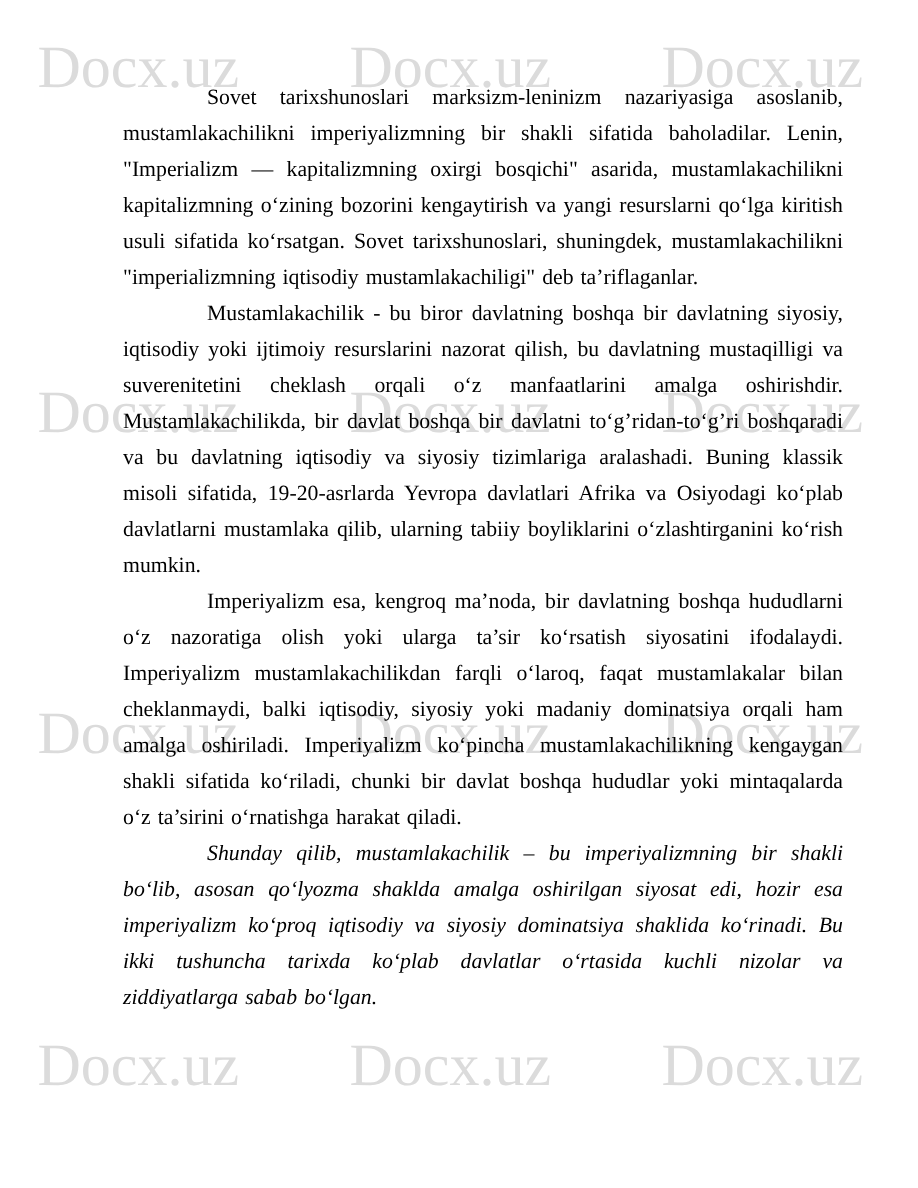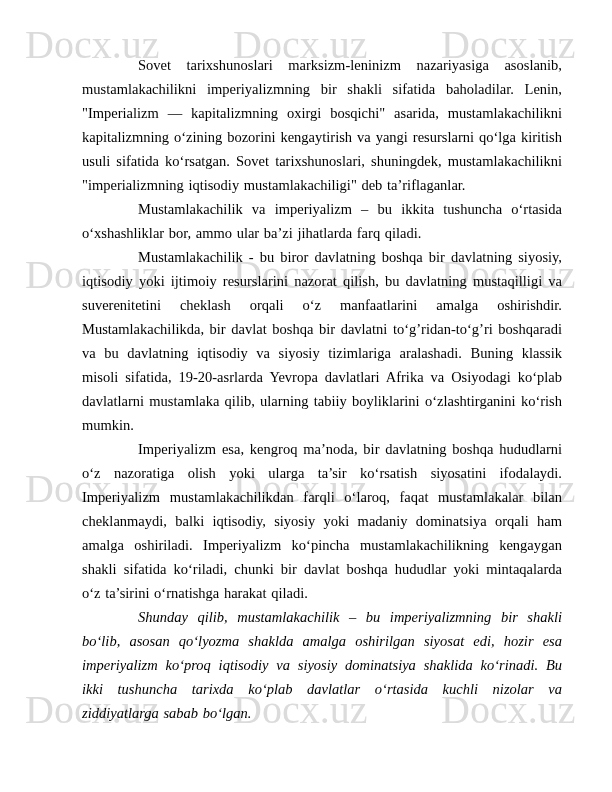--- a/index.html
+++ b/index.html
@@ -60,18 +60,17 @@
       <span class="wm" style="left: 441px; top: 255px; color: rgb(219, 219, 219); font-size: 40px;">Docx.uz</span>
       <span class="wm" style="left: 25px; top: 469px; color: rgb(219, 219, 219); font-size: 40px;">Docx.uz</span>
       <span class="wm" style="left: 233px; top: 469px; color: rgb(219, 219, 219); font-size: 40px;">Docx.uz</span>
       <span class="wm" style="left: 441px; top: 469px; color: rgb(219, 219, 219); font-size: 40px;">Docx.uz</span>
       <span class="wm" style="left: 25px; top: 690px; color: rgb(219, 219, 219); font-size: 40px;">Docx.uz</span>
       <span class="wm" style="left: 233px; top: 690px; color: rgb(219, 219, 219); font-size: 40px;">Docx.uz</span>
       <span class="wm" style="left: 441px; top: 690px; color: rgb(219, 219, 219); font-size: 40px;">Docx.uz</span>
     </div>
   <div class="doc-body">
       <p class="doc-par" style="color: rgb(0, 0, 0);">Sovet tarixshunoslari marksizm-leninizm nazariyasiga asoslanib, mustamlakachilikni imperiyalizmning bir shakli sifatida baholadilar. Lenin, "Imperializm — kapitalizmning oxirgi bosqichi" asarida, mustamlakachilikni kapitalizmning o‘zining bozorini kengaytirish va yangi resurslarni qo‘lga kiritish usuli sifatida ko‘rsatgan. Sovet tarixshunoslari, shuningdek, mustamlakachilikni "imperializmning iqtisodiy mustamlakachiligi" deb ta’riflaganlar.</p>
-      <p class="doc-par" style="color: rgb(0, 0, 0);">Mustamlakachilik va imperiyalizm – bu ikkita tushuncha o‘rtasida o‘xshashliklar bor, ammo ular ba’zi jihatlarda farq qiladi.</p>
       <p class="doc-par" style="color: rgb(0, 0, 0);">Mustamlakachilik - bu biror davlatning boshqa bir davlatning siyosiy, iqtisodiy yoki ijtimoiy resurslarini nazorat qilish, bu davlatning mustaqilligi va suverenitetini cheklash orqali o‘z manfaatlarini amalga oshirishdir. Mustamlakachilikda, bir davlat boshqa bir davlatni to‘g’ridan-to‘g’ri boshqaradi va bu davlatning iqtisodiy va siyosiy tizimlariga aralashadi. Buning klassik misoli sifatida, 19-20-asrlarda Yevropa davlatlari Afrika va Osiyodagi ko‘plab davlatlarni mustamlaka qilib, ularning tabiiy boyliklarini o‘zlashtirganini ko‘rish mumkin.</p>
       <p class="doc-par" style="color: rgb(0, 0, 0);">Imperiyalizm esa, kengroq ma’noda, bir davlatning boshqa hududlarni o‘z nazoratiga olish yoki ularga ta’sir ko‘rsatish siyosatini ifodalaydi. Imperiyalizm mustamlakachilikdan farqli o‘laroq, faqat mustamlakalar bilan cheklanmaydi, balki iqtisodiy, siyosiy yoki madaniy dominatsiya orqali ham amalga oshiriladi. Imperiyalizm ko‘pincha mustamlakachilikning kengaygan shakli sifatida ko‘riladi, chunki bir davlat boshqa hududlar yoki mintaqalarda o‘z ta’sirini o‘rnatishga harakat qiladi.</p>
       <p class="doc-par" style="color: rgb(0, 0, 0); font-style: italic;">Shunday qilib, mustamlakachilik – bu imperiyalizmning bir shakli bo‘lib, asosan qo‘lyozma shaklda amalga oshirilgan siyosat edi, hozir esa imperiyalizm ko‘proq iqtisodiy va siyosiy dominatsiya shaklida ko‘rinadi. Bu ikki tushuncha tarixda ko‘plab davlatlar o‘rtasida kuchli nizolar va ziddiyatlarga sabab bo‘lgan.</p>
     </div>
 </div>
 
 </body></html>

